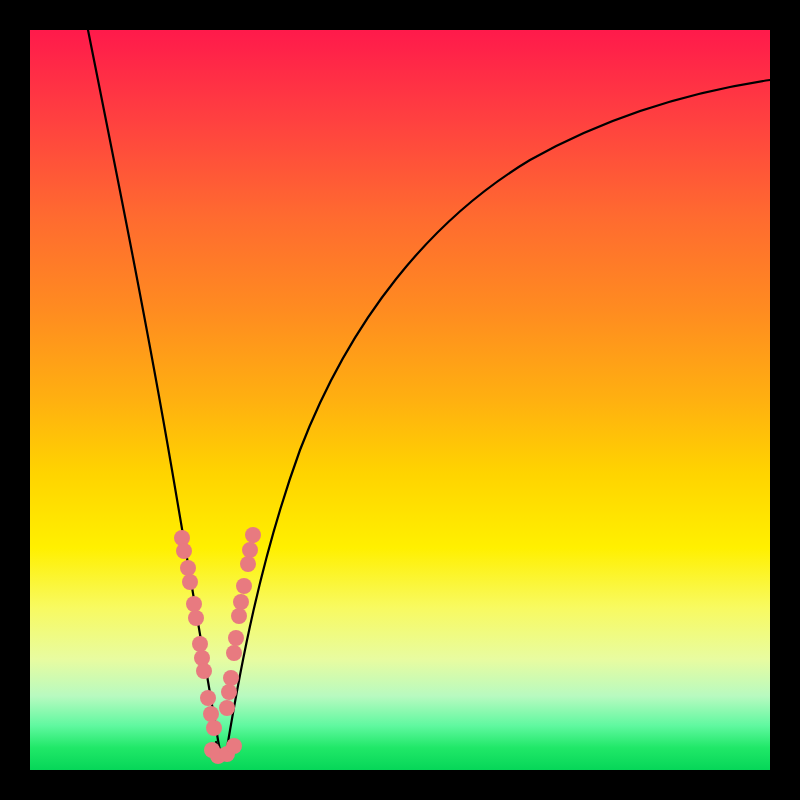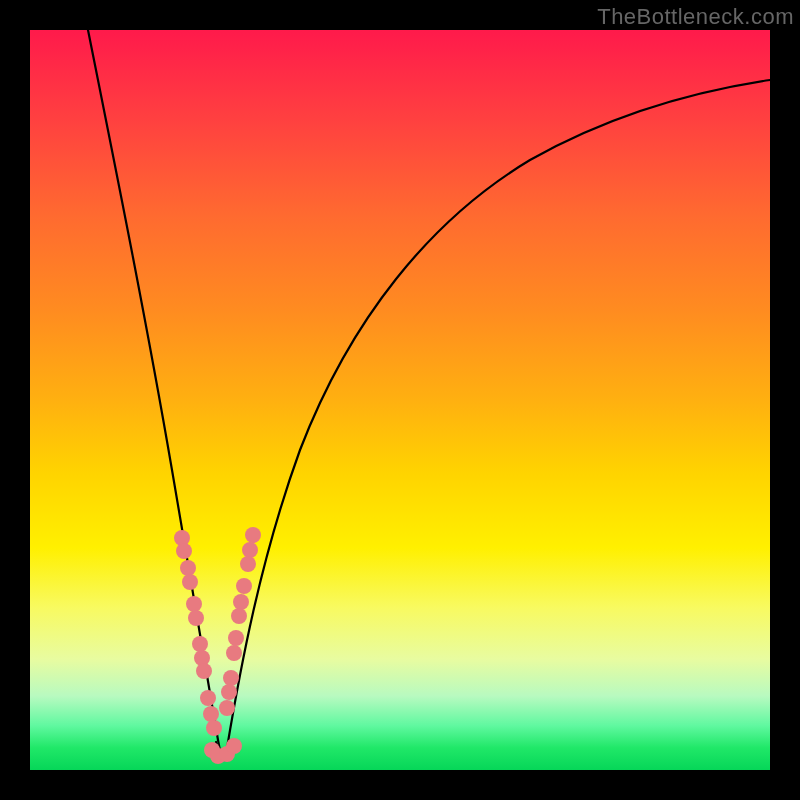--- a/index.html
+++ b/index.html
@@ -69,21 +69,20 @@
   }
   .bead {
     fill: #e87a80;
     stroke: none;
   }
 </style>
 </head>
 <body>
 
 <div class="frame">
-  <div class="watermark">TheBottleneck.com</div>
 
   <div class="plot-area">
     <svg class="curve" viewBox="0 0 740 740">
 
       <path class="line" d="M 58 0
                C 90 160, 118 300, 142 440
                C 158 530, 172 620, 188 710
                C 190 722, 192 728, 194 730"></path>
 
       <path class="line" d="M 186 712

